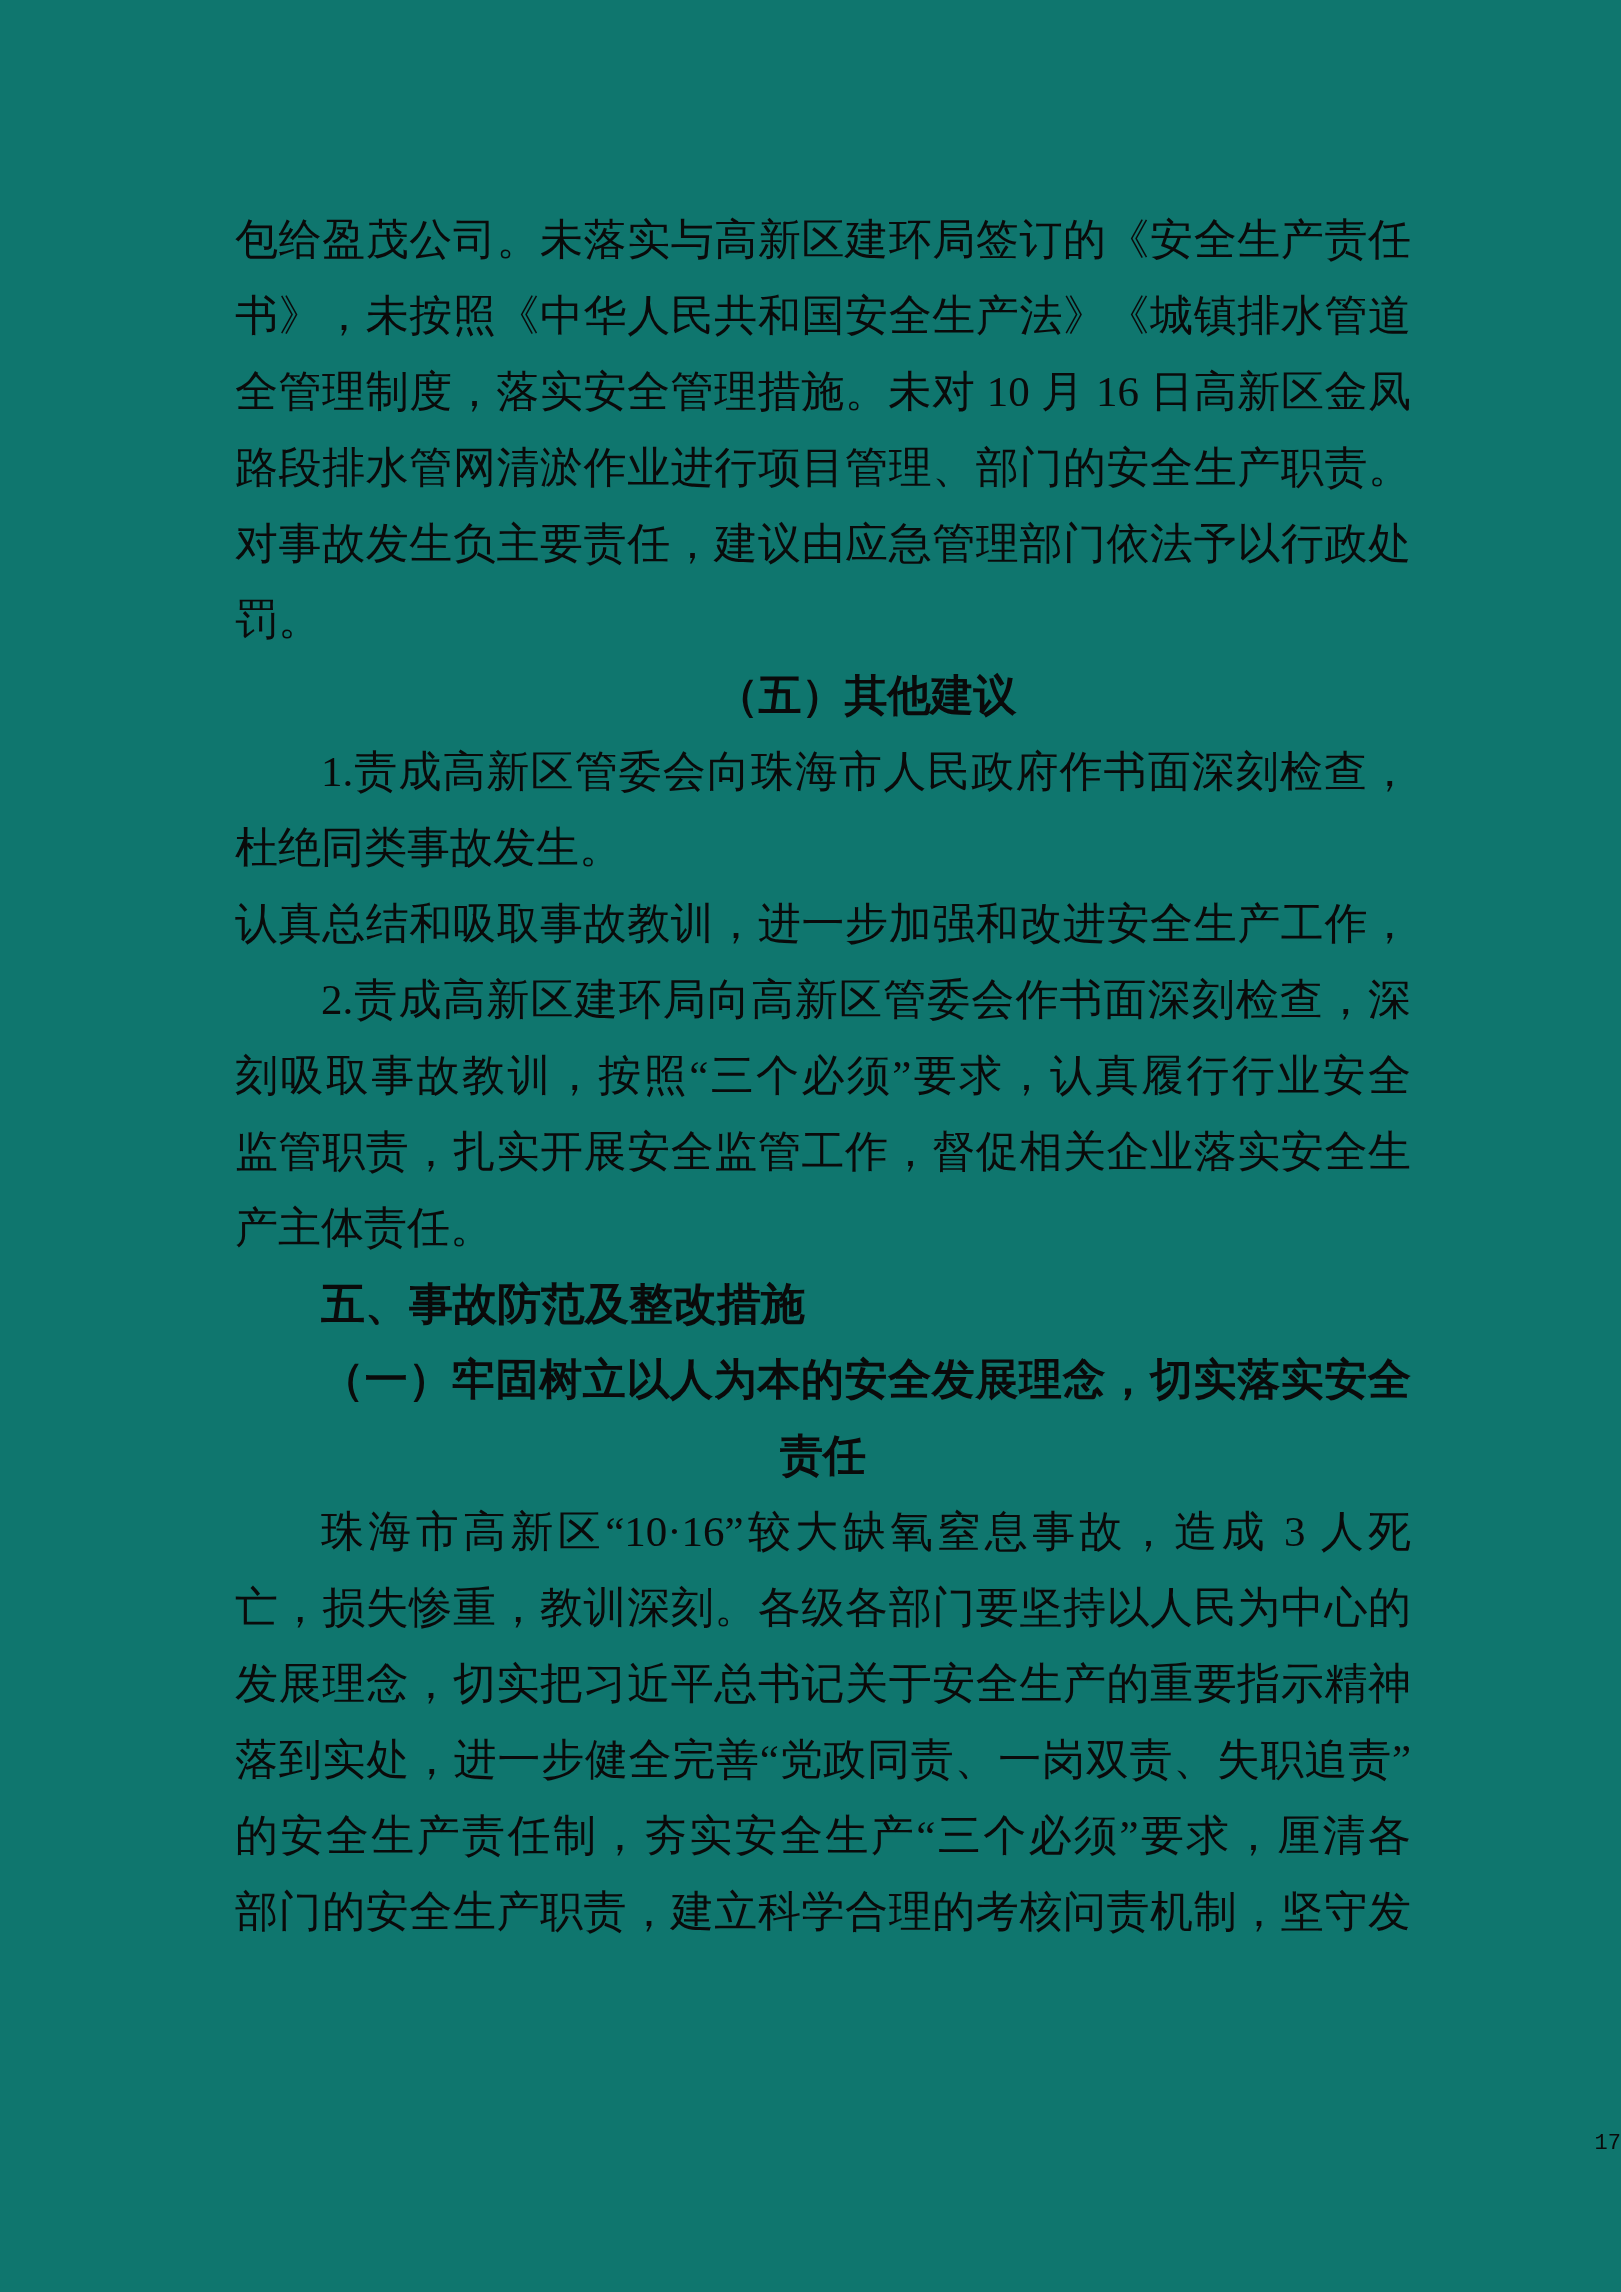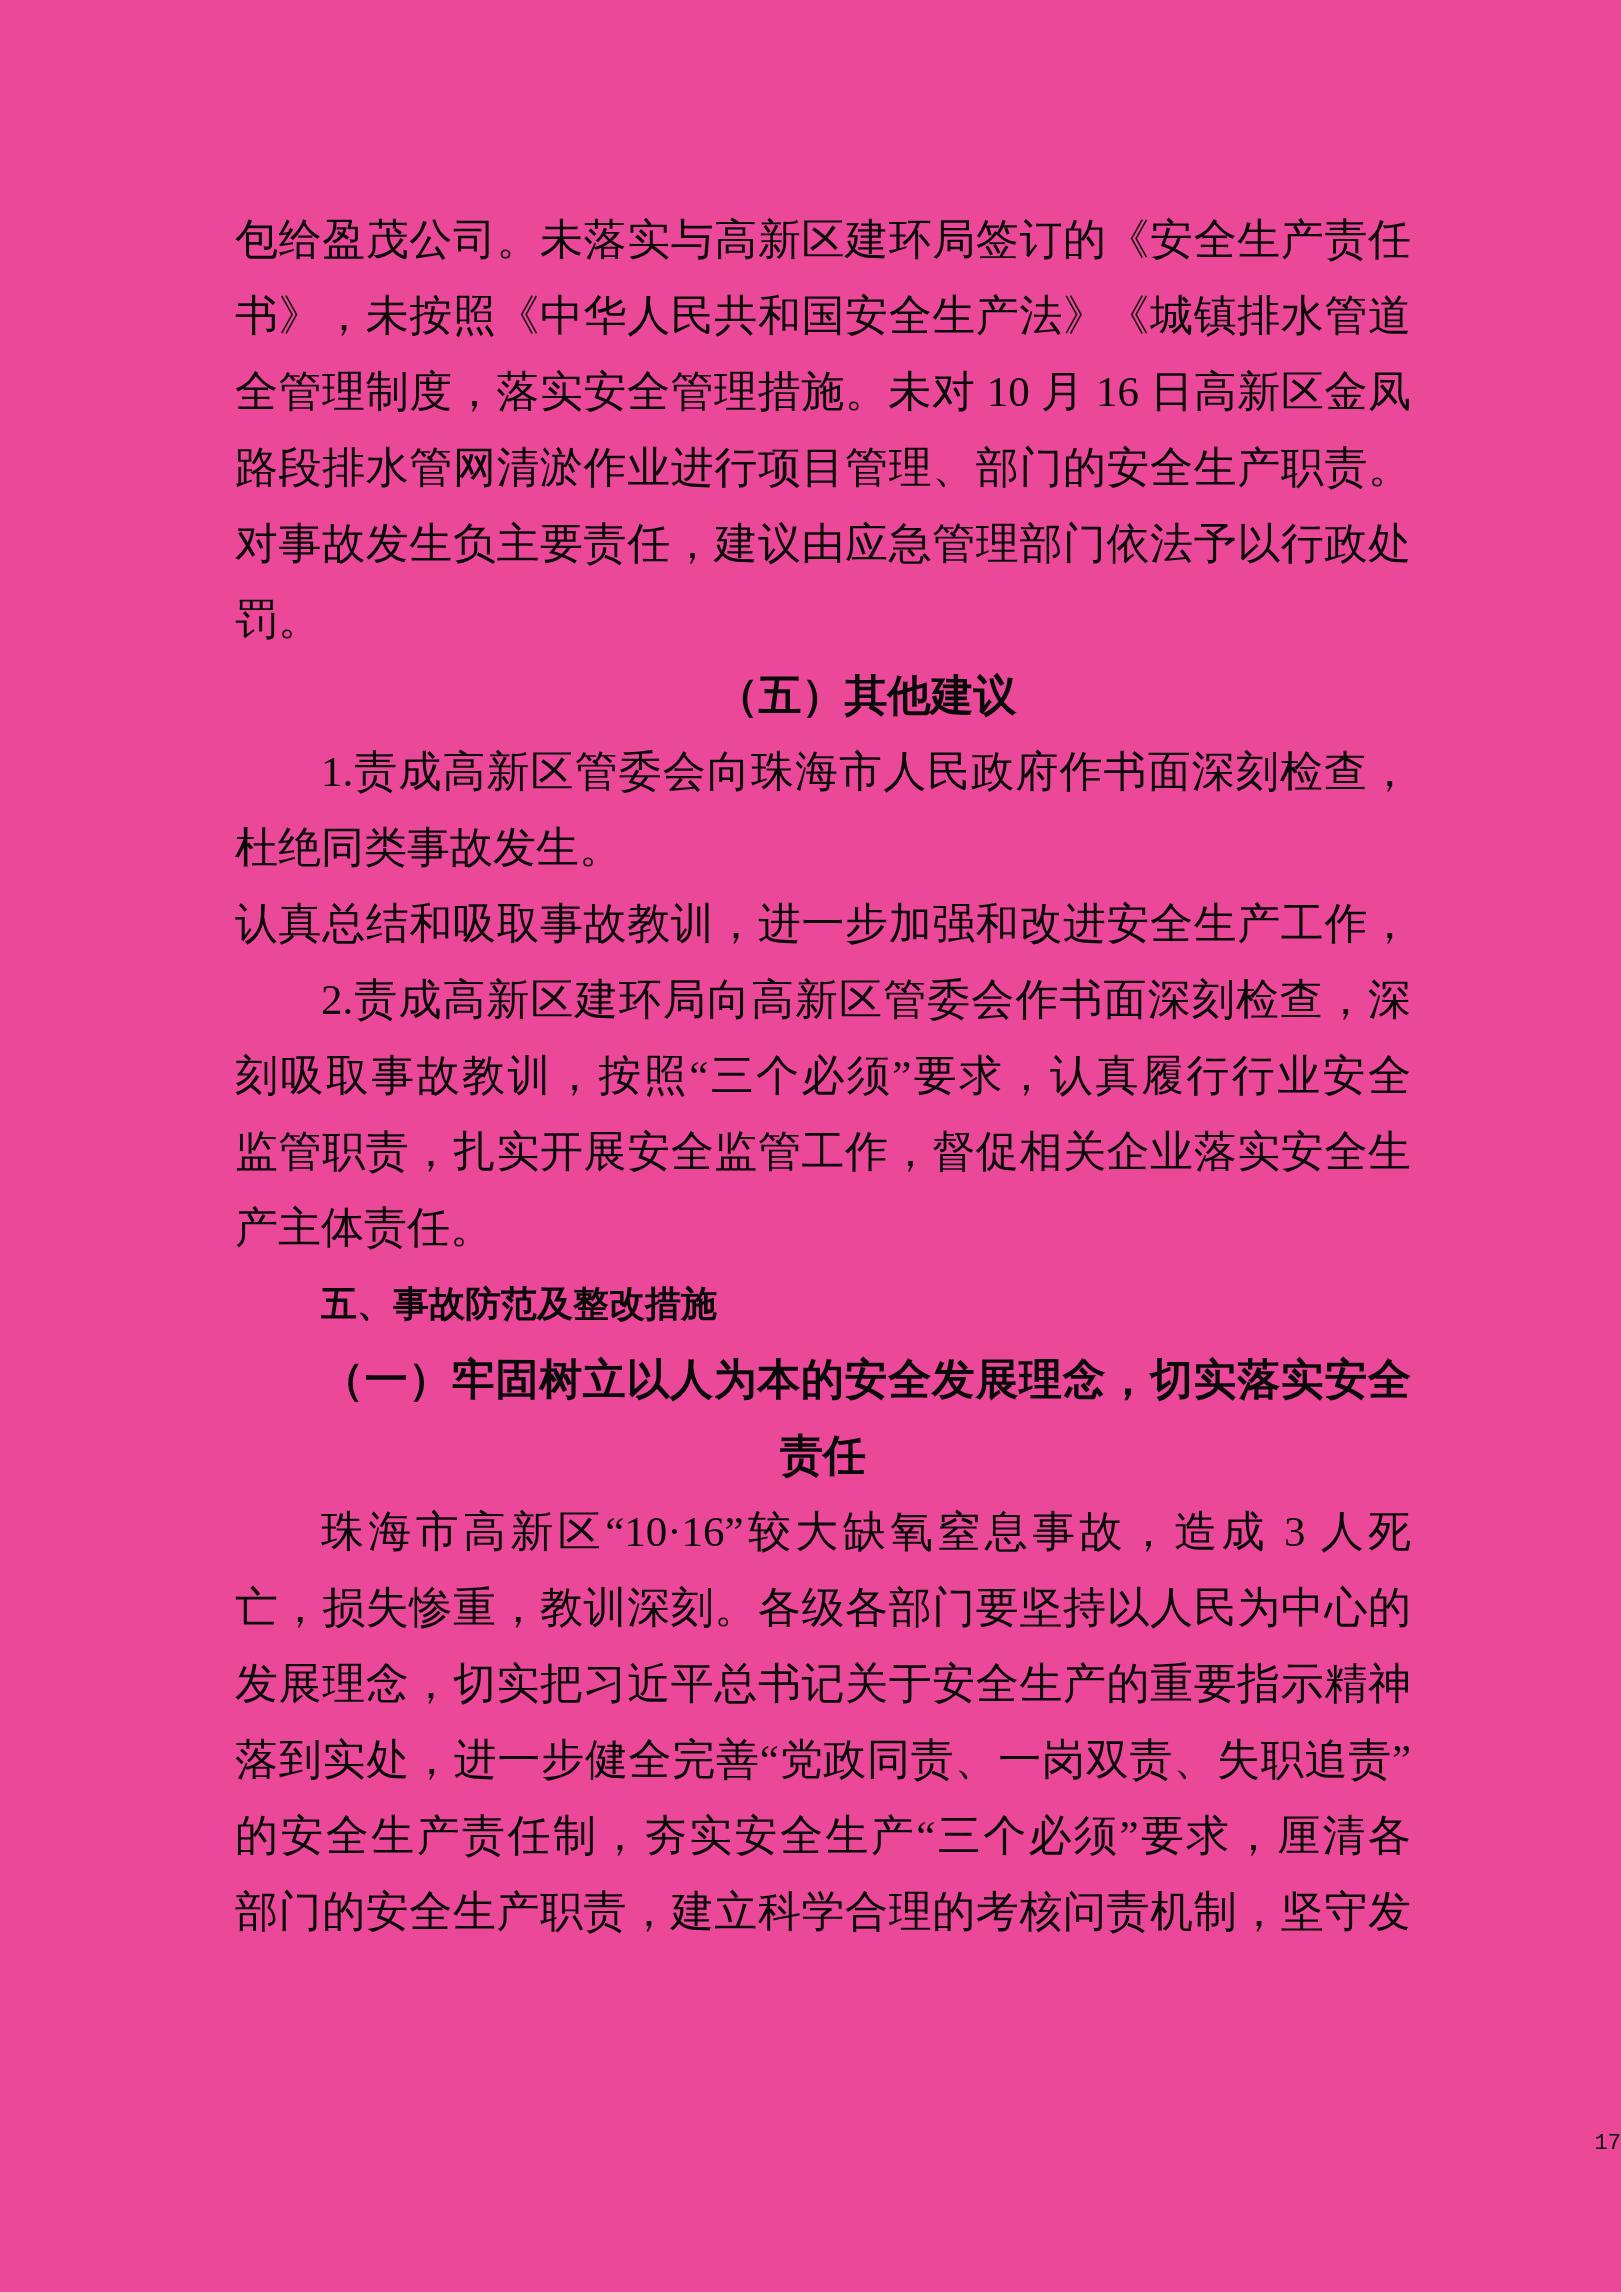--- a/index.html
+++ b/index.html
@@ -4,21 +4,21 @@
 <style>
   html, body {
     margin: 0;
     padding: 0;
     background: #ffffff;
   }
   .page {
     position: relative;
     width: 1621px;
     height: 2293px;
-    background: #ec4899;
+    background: #0f766e;
     overflow: hidden;
   }
   .text-block {
     position: absolute;
     left: 235px;
     top: 202px;
     width: 1176px;
   }
   .line {
     height: 76px;
@@ -39,21 +39,21 @@
   }
   
   .h2 {
     font-weight: 700;
     text-align: center;
   }
   
   .h1 {
     font-weight: 700;
     font-family: "Liberation Sans", "DejaVu Sans", sans-serif;
-    font-size: 36px;
+    font-size: 44px;
   }
   .footer {
     position: absolute;
     left: 0;
     top: 2117px;
     width: 100%;
     text-align: right;
     font-size: 22px;
     line-height: 53px;
     font-family: Liberation Mono, monospace;

